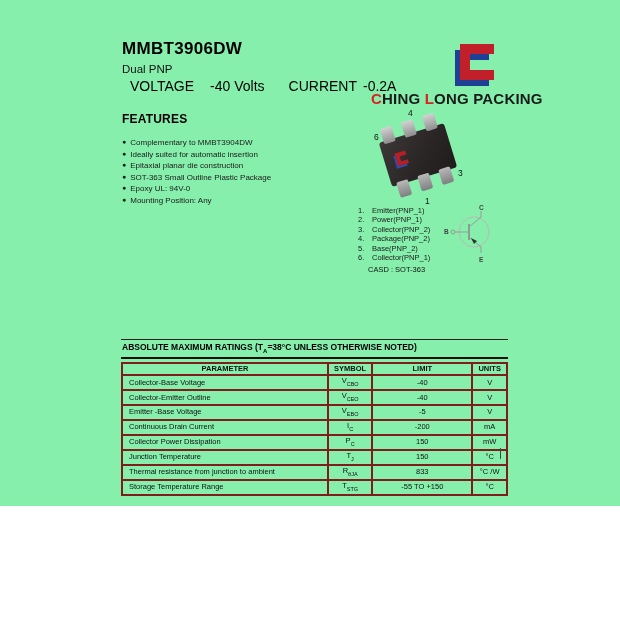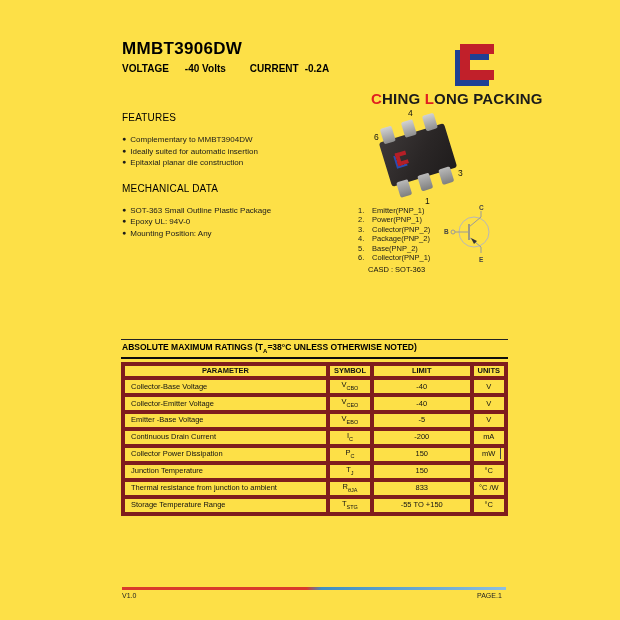--- a/index.html
+++ b/index.html
@@ -1,39 +1,39 @@
 <!DOCTYPE html>
 <html><head>
 <meta charset="utf-8">
 <style>
   * { margin:0; padding:0; box-sizing:border-box; }
   html,body { width:620px; height:620px; background:#ffffff; font-family:"Liberation Sans", sans-serif; color:#1a1a1a; }
-  .page { position:relative; width:620px; height:620px; background:#fde047; overflow:hidden; }
+  .page { position:relative; width:620px; height:506px; background:#86efac; overflow:hidden; }
 
   
   .title-block { position:absolute; left:122px; top:39px; }
   .part-number { font-size:17px; font-weight:bold; color:#000; letter-spacing:.3px; margin-bottom:4px; }
   .subtitle { font-size:11.5px; margin-bottom:3px; color:#111; }
-  .ratings-line { font-size:10px; font-weight:bold; margin-top:2px; color:#000; }
+  .ratings-line { font-size:14px; font-weight:normal; margin-top:2px; color:#000;margin-left:8px; }
   .ratings-line .gap1 { margin-right:16px; }
   .ratings-line .gap2 { margin-right:24px; }
   .ratings-line .gap3 { margin-right:6px; }
 
   
   .logo { position:absolute; left:455px; top:44px; width:52px; height:44px; }
   .logo-c { position:absolute; width:34px; height:36px; border-style:solid; border-width:10px; border-right:0; }
   .logo-c.blue { left:0; top:6px; border-color:#1d3f94; }
   .logo-c.red  { left:5px; top:0; border-color:#c1202a; }
   .brand-name { position:absolute; left:371px; top:90px; width:140px; font-size:15px; font-weight:bold; letter-spacing:.2px; color:#1a1a1a; white-space:nowrap; }
   .red-letter { color:#e02020; }
 
   
   .section { position:absolute; left:122px; width:245px; }
   .features { top:112px; }
-  .sec-heading { font-size:10px; font-weight:normal; color:#000; letter-spacing:.2px; margin-bottom:11px; }
+  .sec-heading { font-size:12px; font-weight:bold; color:#000; letter-spacing:.2px; margin-bottom:11px; }
   .bullet-list { list-style:none; font-size:8px; }
   .bullet-list li { line-height:11.5px; white-space:nowrap; }
   .bullet { font-size:7px; margin-right:4px; position:relative; top:-1px; }
   .mech-heading { margin-top:14px; }
 
   
   .pkg-fig { position:absolute; left:368px; top:108px; width:110px; height:100px; }
   .pkg-body { position:absolute; left:16px; top:24px; width:68px; height:46px;
     background:linear-gradient(135deg,#3d3838 0%, #2a2626 55%, #1f1c1c 100%);
     border-radius:3px; transform:rotate(-17deg); z-index:2; }
@@ -63,21 +63,21 @@
   .tsym { position:absolute; left:443px; top:204px; }
 
   
   .ratings-bar { position:absolute; left:121px; top:339px; width:387px;
     border-top:1px solid #222; border-bottom:2.5px solid #0d0d0d;
     font-size:8.5px; font-weight:bold; padding:2px 1px 3px; color:#000; }
   .ratings-bar sub { font-size:6px; }
 
   
   .amr-table { position:absolute; left:121px; top:362px; width:387px; border-collapse:collapse; font-size:7.5px; color:#111; }
-  .amr-table th, .amr-table td { border:4px solid #7f1d1d; padding:1px 3px; line-height:8.4px; height:10.4px; }
+  .amr-table th, .amr-table td { border:2px solid #7f1d1d; padding:1px 3px; line-height:8.4px; height:10.4px; }
   .amr-table th { font-weight:bold; text-align:center; font-size:7.5px; }
   .amr-table td.param { text-align:left; padding-left:6px; }
   .amr-table td.sym, .amr-table td.limit, .amr-table td.units { text-align:center; }
   .amr-table sub { font-size:5.5px; }
   .col-param { width:53.5%; } .col-sym { width:11.5%; } .col-limit { width:26%; } .col-units { width:9%; }
 
   .caret { position:absolute; left:500px; top:448px; width:1px; height:11px; background:#444; }
 
   
   .footer-line { position:absolute; left:122px; top:587px; width:384px; height:2.5px;
@@ -85,41 +85,41 @@
   .footer-version { position:absolute; left:122px; top:592px; font-size:7px; color:#222; }
   .footer-page { position:absolute; left:477px; top:592px; font-size:7px; color:#222; }
 </style>
 </head>
 <body>
 
 <div class="page">
 
   <div class="title-block">
     <div class="part-number">MMBT3906DW</div>
+    <div class="subtitle">Dual PNP</div>
     <div class="ratings-line">
       <span class="gap1">VOLTAGE</span><span class="gap2">-40 Volts</span><span class="gap3">CURRENT</span><span>-0.2A</span>
     </div>
   </div>
 
   <div class="logo">
     <div class="logo-c blue"></div>
     <div class="logo-c red"></div>
   </div>
   <div class="brand-name">
     <span class="red-letter">C</span><span>HING </span><span class="red-letter">L</span><span>ONG PACKING</span>
   </div>
 
   <div class="section features">
     <div class="sec-heading">FEATURES</div>
     <ul class="bullet-list">
       <li><span class="bullet">●</span><span>Complementary to MMBT3904DW</span></li>
       <li><span class="bullet">●</span><span>Ideally suited for automatic insertion</span></li>
       <li><span class="bullet">●</span><span>Epitaxial planar die construction</span></li>
     </ul>
-    <div class="sec-heading mech-heading">MECHANICAL DATA</div>
     <ul class="bullet-list">
       <li><span class="bullet">●</span><span>SOT-363 Small Outline Plastic Package</span></li>
       <li><span class="bullet">●</span><span>Epoxy UL: 94V-0</span></li>
       <li><span class="bullet">●</span><span>Mounting Position: Any</span></li>
     </ul>
   </div>
 
   <div class="pkg-fig">
     <div class="pkg-body">
       <div class="lead t1"></div>
@@ -179,21 +179,21 @@
       </tr>
     </thead>
     <tbody>
       <tr>
         <td class="param">Collector-Base Voltage</td>
         <td class="sym"><span>V</span><sub>CBO</sub></td>
         <td class="limit">-40</td>
         <td class="units">V</td>
       </tr>
       <tr>
-        <td class="param">Collector-Emitter Voltage</td>
+        <td class="param">Collector-Emitter Outline</td>
         <td class="sym"><span>V</span><sub>CEO</sub></td>
         <td class="limit">-40</td>
         <td class="units">V</td>
       </tr>
       <tr>
         <td class="param">Emitter -Base Voltage</td>
         <td class="sym"><span>V</span><sub>EBO</sub></td>
         <td class="limit">-5</td>
         <td class="units">V</td>
       </tr>

